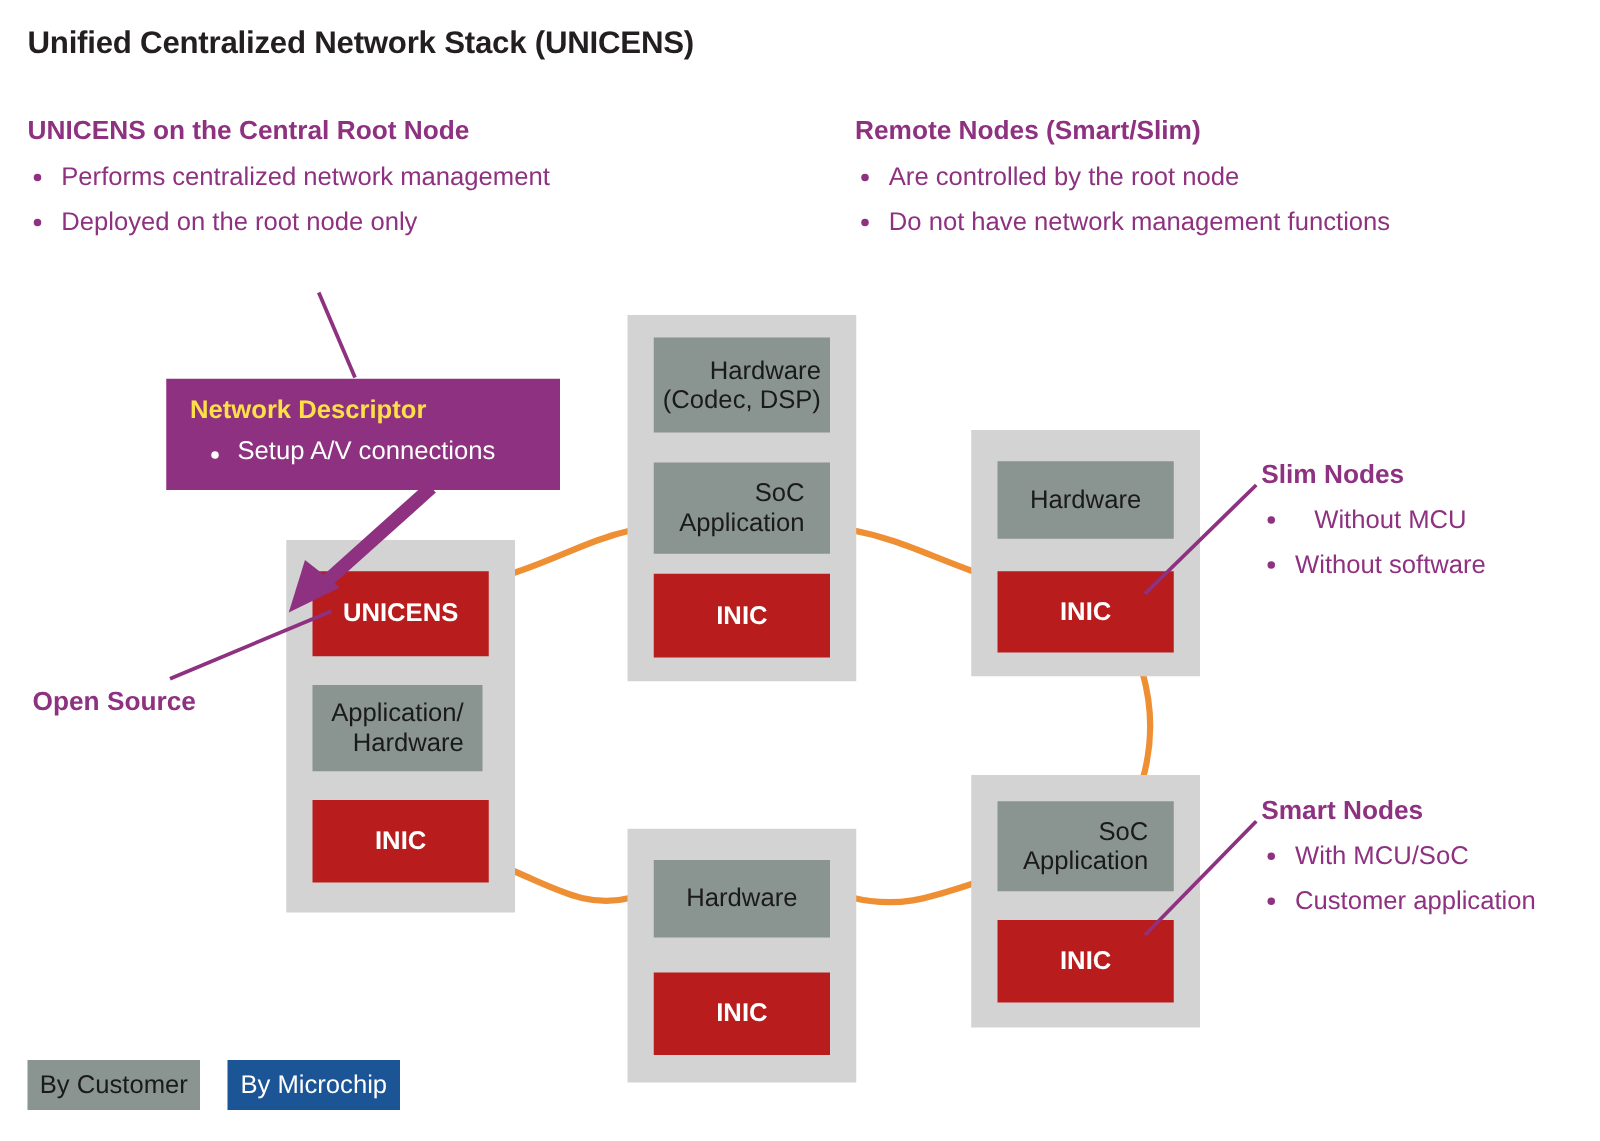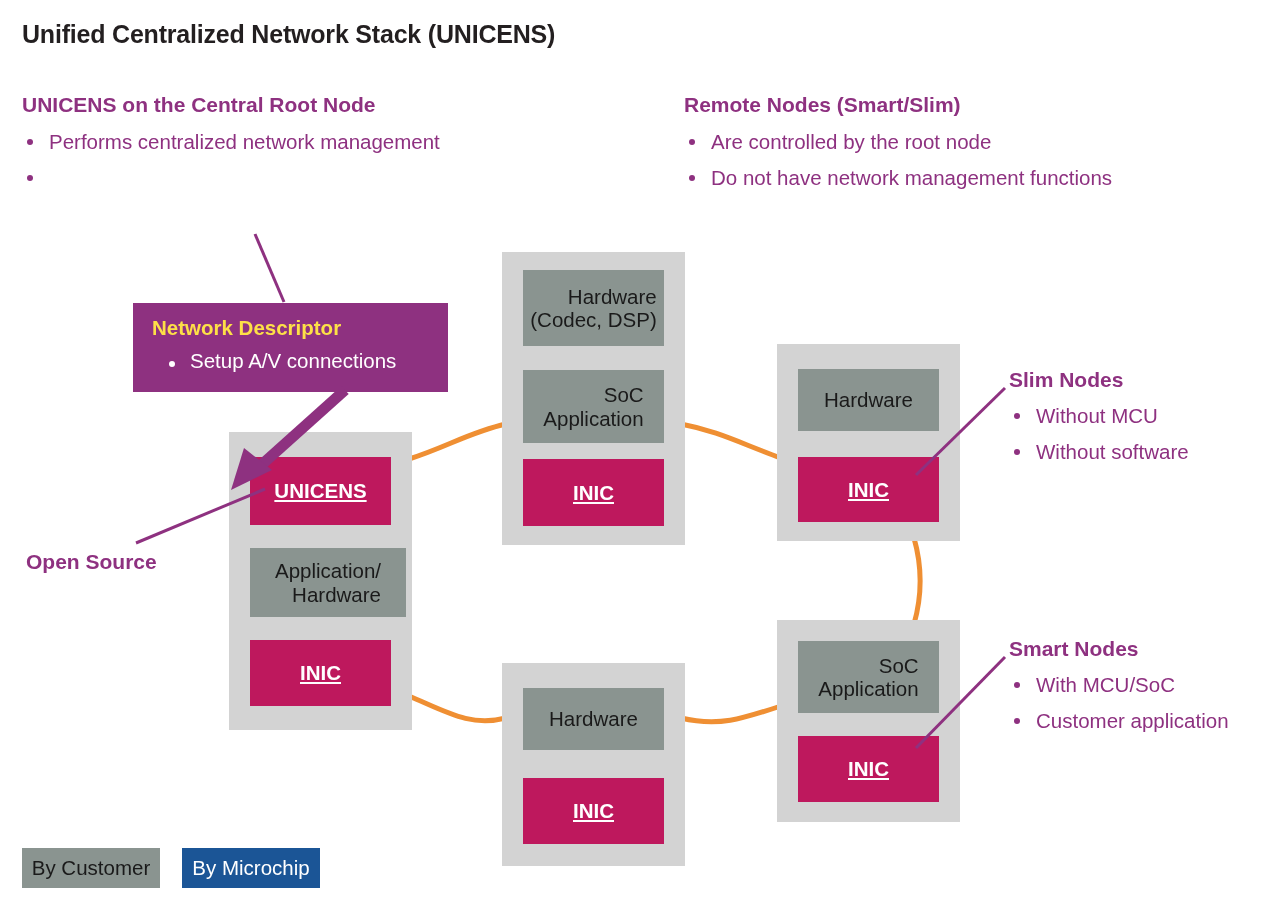--- a/index.html
+++ b/index.html
@@ -123,43 +123,42 @@
     text-align: right;
     line-height: 1.13;
     white-space: pre-line;
   }
   .blk.gray {
     background: #8a9490;
     color: #1a1a1a;
     font-size: 20.5px;
   }
   .blk.blue {
-    background: #be185d;
+    background: #b91c1c;
     color: #ffffff;
     font-size: 20.5px;
     font-weight: bold;
-    text-decoration: underline;
   }
 
   
   .legend-chip {
     position: absolute;
     height: 40px;
     display: flex;
     align-items: center;
     justify-content: center;
     font-size: 20.5px;
     box-sizing: border-box;
   }
   .legend-chip.gray { background: #8a9490; color: #1a1a1a; }
   .legend-chip.blue { background: #1b5596; color: #ffffff; }
 
   
   #slim-head  { left: 1009px; top: 368px; }
-  #slim-list  { left: 1009px; top: 398px; }
+  #slim-list  { left: 1009px; top: 398px; text-align: center; }
   #smart-head { left: 1009px; top: 637px; }
   #smart-list { left: 1009px; top: 667px; }
   #open-source-label {
     position: absolute;
     left: 26px;
     top: 550px;
     font-size: 21px;
     font-weight: bold;
     color: #8e3180;
     white-space: nowrap;
@@ -180,21 +179,21 @@
 </head>
 <body>
 
 <div class="stage">
 
   <div class="page-title">Unified Centralized Network Stack (UNICENS)</div>
 
   <div class="callout-head" id="intro-left-head">UNICENS on the Central Root Node</div>
   <ul class="bullet-list" id="intro-left-list">
     <li><span class="dot"></span><span>Performs centralized network management</span></li>
-    <li><span class="dot"></span></li>
+    <li><span class="dot"></span><span>Deployed on the root node only</span></li>
   </ul>
 
   <div class="callout-head" id="intro-right-head">Remote Nodes (Smart/Slim)</div>
   <ul class="bullet-list" id="intro-right-list">
     <li><span class="dot"></span><span>Are controlled by the root node</span></li>
     <li><span class="dot"></span><span>Do not have network management functions</span></li>
   </ul>
 
   <svg class="overlay links" viewBox="0 0 1280 913" xmlns="http://www.w3.org/2000/svg">
     <g fill="none" stroke="#ef8f33" stroke-width="5" stroke-linecap="round">
@@ -209,21 +208,21 @@
   <div class="descriptor-box">
     <div class="descriptor-title">Network Descriptor</div>
     <div class="descriptor-bullet">
       <span class="dot"></span>
       <span>Setup A/V connections</span>
     </div>
   </div>
 
   <div class="node" style="left:229px; top:432px; width:183px; height:298px;">
     <div class="blk blue" style="left:21px; top:25px; width:141px; height:68px;">UNICENS</div>
-    <div class="blk gray" style="left:21px; top:116px; width:156px; height:69px;">Application/
+    <div class="blk gray" style="left:21px; top:116px; width:136px; height:69px;">Application/
 Hardware</div>
     <div class="blk blue" style="left:21px; top:208px; width:141px; height:66px;">INIC</div>
   </div>
 
   <div class="node" style="left:502px; top:252px; width:183px; height:293px;">
     <div class="blk gray" style="left:21px; top:18px; width:141px; height:76px;">Hardware
 (Codec, DSP)</div>
     <div class="blk gray" style="left:21px; top:118px; width:141px; height:73px;">SoC
 Application</div>
     <div class="blk blue" style="left:21px; top:207px; width:141px; height:67px;">INIC</div>

